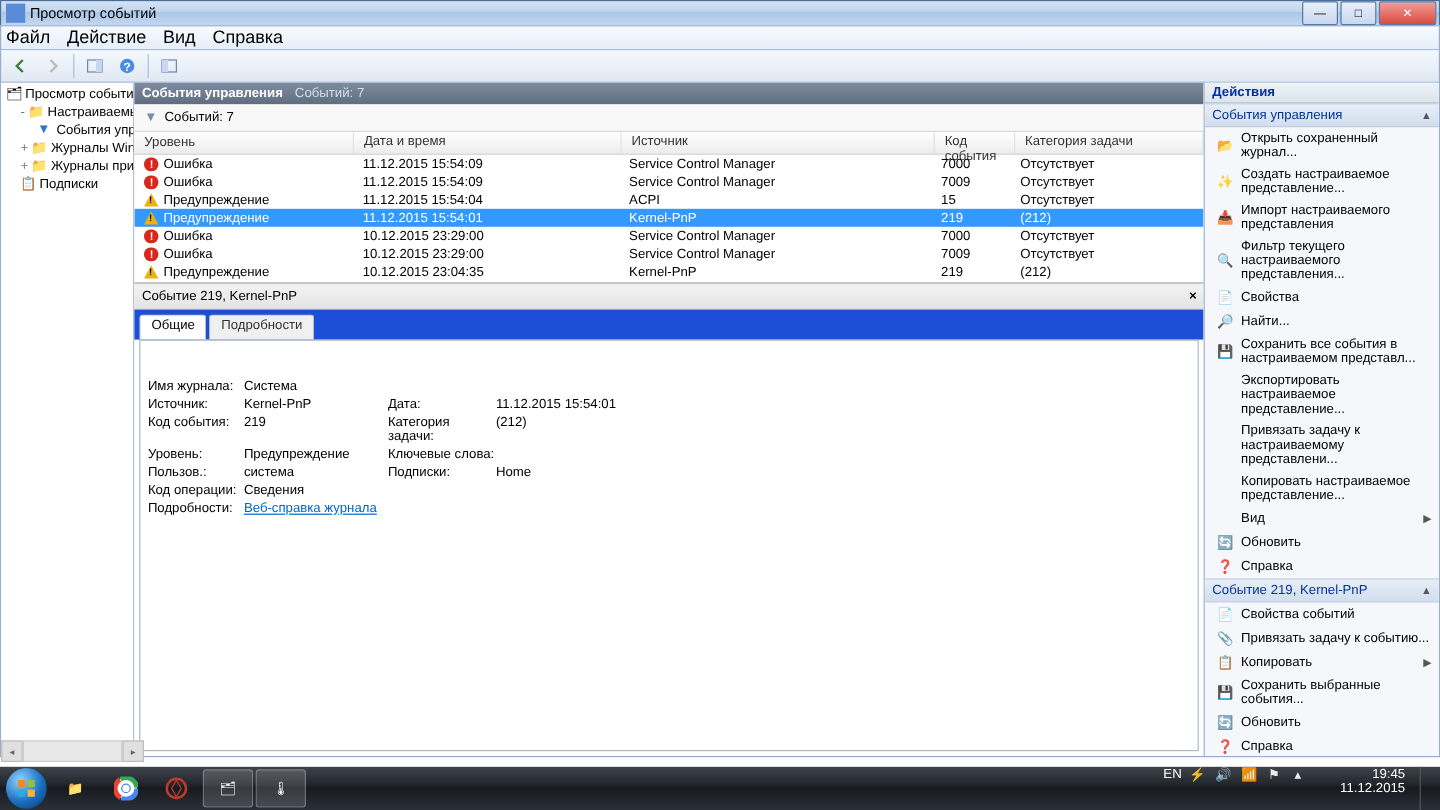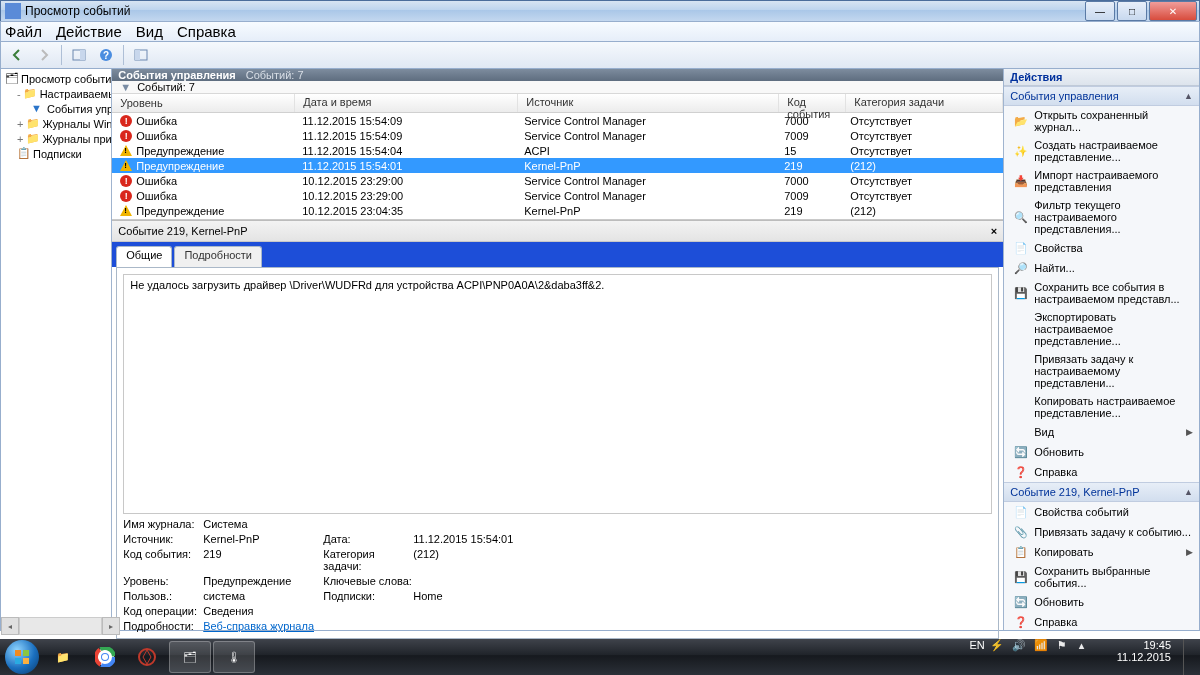--- a/index.html
+++ b/index.html
@@ -53,21 +53,21 @@
 .ico-warn::after{content:"!";position:absolute;left:-2px;top:1px;font-size:8px;font-weight:bold;color:#000}
 
 .detail{flex:1;display:flex;flex-direction:column;border-top:1px solid #bcbcbc}
 .detail-hdr{height:20px;background:linear-gradient(#f3f3f3,#e4e4e4);border-bottom:1px solid #c8c8c8;display:flex;align-items:center;padding:0 6px;font-size:11px}
 .detail-hdr .x{margin-left:auto;font-family:Arial;font-weight:bold;cursor:default}
 .tabs{display:flex;height:21px;padding:4px 4px 0 4px;background:#1d4ed8}
 .tab{border:1px solid #aab8c8;border-bottom:none;padding:2px 9px;margin-right:2px;border-radius:3px 3px 0 0;background:#fff;font-size:11px;cursor:default}
 .tab.inactive{background:#f0f0f0;color:#333}
 .detail-body{flex:1;border:1px solid #aab8c8;margin:0 4px 4px 4px;padding:6px;display:flex;flex-direction:column;overflow:hidden}
 .msgbox{flex:0 0 230px;border:1px solid #c8c8c8;padding:4px 6px;font-size:11px;background:#fff;overflow:auto}
-.propgrid{margin-top:4px;font-size:11px;display:grid;grid-template-columns:80px 120px 90px 200px;row-gap:3px}
+.propgrid{margin-top:26px;font-size:11px;display:grid;grid-template-columns:80px 120px 90px 200px;row-gap:3px}
 .propgrid .lbl{color:#000}
 .propgrid a{color:#0066cc;text-decoration:underline}
 
 .actions{width:212px;border-left:1px solid #a0b4cf;background:#f5f7fa;display:flex;flex-direction:column;font-size:11px}
 .actions .paneTitle{height:18px;background:linear-gradient(#eef2f7,#dde4ed);border-bottom:1px solid #c0cad8;padding:2px 6px;font-weight:bold;color:#00309c}
 .actCat{background:linear-gradient(#e7eef7,#d2deee);color:#003399;padding:3px 6px;border-top:1px solid #c0cce0;border-bottom:1px solid #c0cce0;display:flex;align-items:center}
 .actCat .caret{margin-left:auto;font-size:9px;color:#556}
 .actItem{padding:3px 6px 3px 10px;display:flex;align-items:center;gap:6px;cursor:default}
 .actItem .ai{width:14px;height:14px;flex:0 0 14px;display:inline-flex;align-items:center;justify-content:center;font-size:11px}
 .actItem .sub{margin-left:auto;font-size:9px;color:#555}
@@ -265,21 +265,20 @@
     <div class="detail">
       <div class="detail-hdr">
         <span>Событие 219, Kernel-PnP</span>
         <span class="x">×</span>
       </div>
       <div class="tabs">
         <div class="tab">Общие</div>
         <div class="tab inactive">Подробности</div>
       </div>
       <div class="detail-body">
-        <div class="msgbox">Не удалось загрузить драйвер \Driver\WUDFRd для устройства ACPI\PNP0A0A\2&amp;daba3ff&amp;2.</div>
         <div class="propgrid">
           <div class="lbl">Имя журнала:</div>
           <div>Система</div>
           <div></div>
             <div></div>
           <div class="lbl">Источник:</div>
           <div>Kernel-PnP</div>
           <div class="lbl">Дата:</div>
           <div>11.12.2015 15:54:01</div>
           <div class="lbl">Код события:</div>

